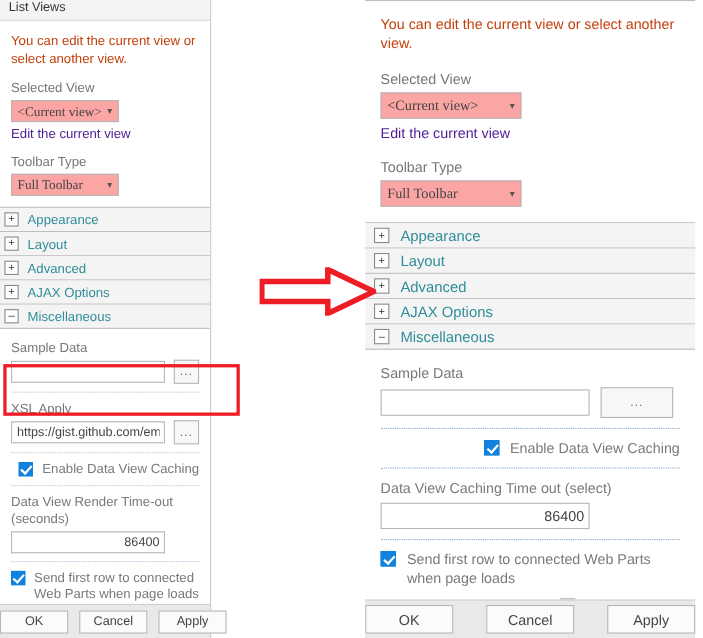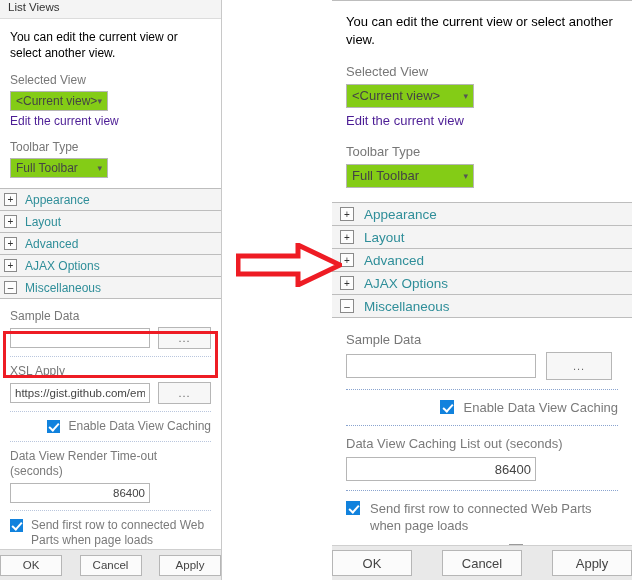--- a/index.html
+++ b/index.html
@@ -9,53 +9,54 @@
     font-family:"Liberation Sans", sans-serif;
     font-size:12px;
     color:#555555;
     overflow:hidden;
     position:relative;
   }
   .panel{position:absolute;box-sizing:border-box;background:#ffffff;}
 
   
   #left-panel{
-    left:0;top:0;width:222px;height:580px;
+    left:0;top:0;width:192px;height:580px;
     border-right:1px solid #c8c8c8;
     background:#ffffff;
   }
   #left-panel .wp-title{
     height:18px;line-height:14px;
     padding:0 8px;
     font-size:11.5px;color:#333;
     background:#f4f4f4;
     border-bottom:1px solid #dcdcdc;
     overflow:hidden;
   }
   #right-panel{
     left:332px;top:0;width:300px;height:580px;
     border-top:1px solid #bdbdbd;
     background:#ffffff;
   }
 
   .body-pad{padding:0 10px;}
   .rp .body-pad{padding:0 14px;}
 
-  .intro{color:#000000;line-height:1.35;margin:10px 0 0 0;}
+  .intro{color:#c2410c;line-height:1.35;margin:10px 0 0 0;}
   .fieldlabel{color:#777;margin:12px 0 4px 0;}
   .rp .fieldlabel{margin:16px 0 5px 0;}
 
   .select{
     box-sizing:border-box;
     border:1px solid #b6b6b6;
-    background:#84cc16;color:#444;
+    background:#fca5a5;color:#444;
     height:20px;line-height:18px;
     padding:0 4px 0 5px;
     position:relative;display:inline-block;
     white-space:nowrap;
+    font-family:Liberation Serif, serif;
   }
   .select .chev{
     position:absolute;right:5px;top:0;height:100%;
     display:flex;align-items:center;color:#555;font-size:9px;
   }
   .rp .select{height:24px;line-height:22px;font-size:13px;}
 
   a.link{color:#4c1d95;text-decoration:none;display:inline-block;margin-top:3px;font-size:12px;}
   .rp a.link{font-size:13px;margin-top:5px;}
 
@@ -309,21 +310,21 @@
 
     <div class="dotted"></div>
 
     <div class="cbrow">
       <div class="cb on"></div>
       <div class="cbtext">Enable Data View Caching</div>
     </div>
 
     <div class="dotted"></div>
 
-    <div class="cbtext" style="margin-bottom:5px;">Data View Caching List out (seconds)</div>
+    <div class="cbtext" style="margin-bottom:5px;">Data View Caching Time out (select)</div>
     <input class="tinput right" style="width: 190px;" value="86400">
 
     <div class="dotted"></div>
 
     <div class="cbrow">
       <div class="cb on"></div>
       <div class="cbtext">Send first row to connected Web Parts when page loads</div>
     </div>
 
     <div style="height:9px;"></div>

